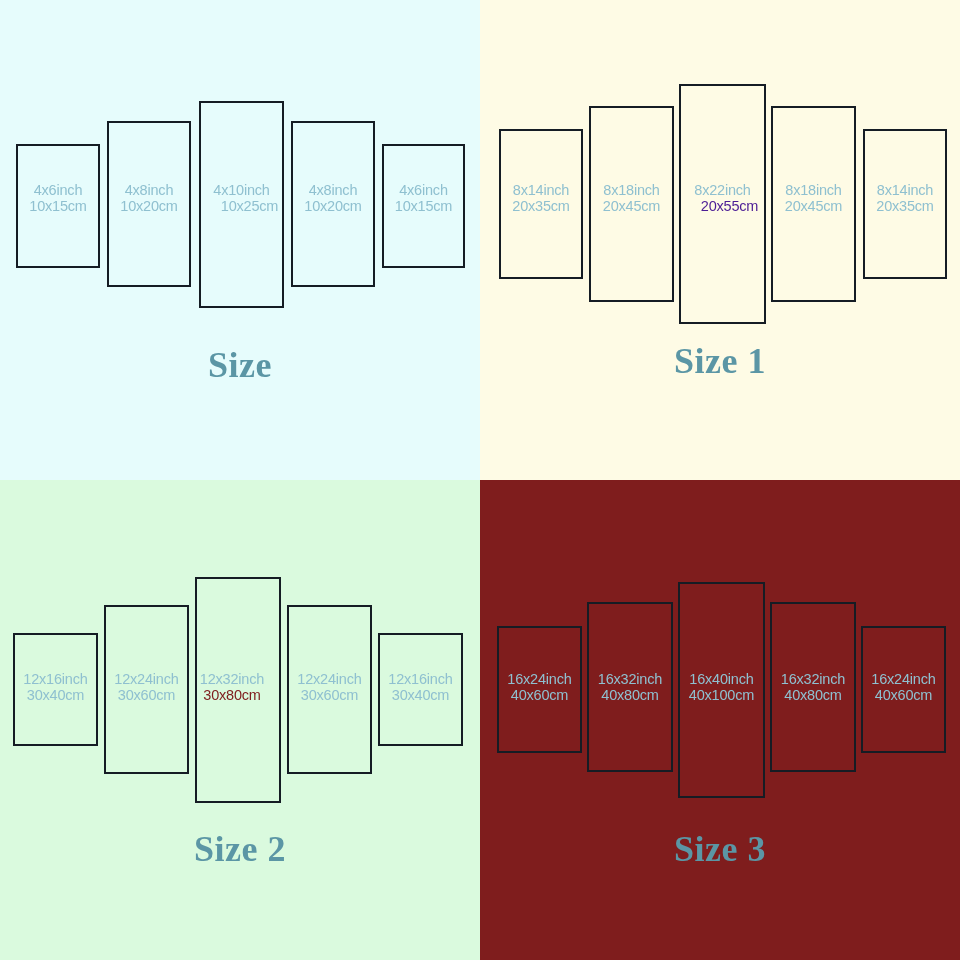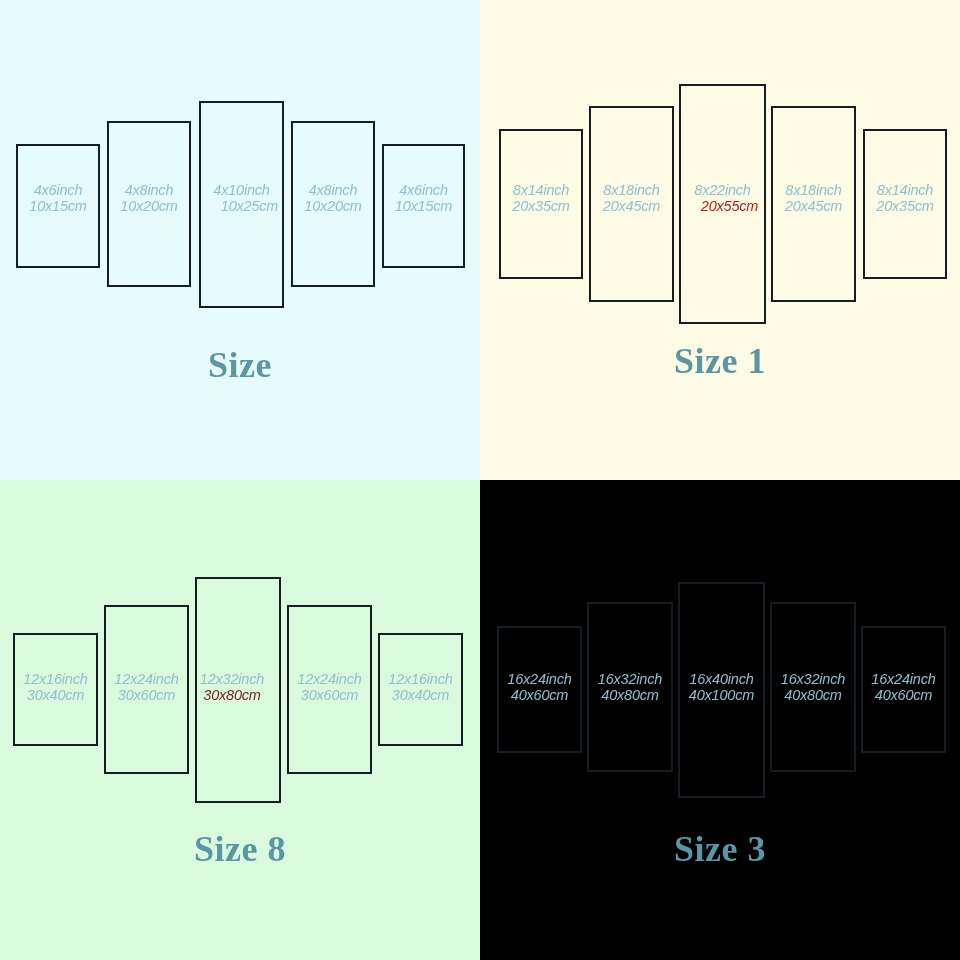--- a/index.html
+++ b/index.html
@@ -18,21 +18,21 @@
   }
   .quad{
     position:relative;
     width:480px;height:480px;
     overflow:hidden;
   }
   
   .stage{
     position:absolute;
     left:0;top:0;
-    width:480px;height:330px;font-style:italic;
+    width:480px;height:330px;
   }
   .panel{
     position:absolute;
     box-sizing:border-box;
     border:2px solid #151c24;
     background:transparent;
   }
   .panel-labels{
     position:absolute;
     left:0;right:0;
@@ -101,21 +101,21 @@
           <span class="lbl" style="color: rgb(143, 192, 208);">20x35cm</span>
         </div>
         <div class="panel" style="left: 109px; top: 106px; width: 85px; height: 196px; border-color: rgb(21, 28, 36);"></div>
         <div class="panel-labels" style="left: 109px; width: 85px; top: 183px;">
           <span class="lbl" style="color: rgb(143, 192, 208);">8x18inch</span>
           <span class="lbl" style="color: rgb(143, 192, 208);">20x45cm</span>
         </div>
         <div class="panel" style="left: 199px; top: 84px; width: 87px; height: 240px; border-color: rgb(21, 28, 36);"></div>
         <div class="panel-labels" style="left: 199px; width: 87px; top: 183px;">
           <span class="lbl" style="color: rgb(143, 192, 208);">8x22inch</span>
-          <span class="lbl" style="color: #b91c1c; padding-left: 14px;">20x55cm</span>
+          <span class="lbl" style="color: #4c1d95; padding-left: 14px;">20x55cm</span>
         </div>
         <div class="panel" style="left: 291px; top: 106px; width: 85px; height: 196px; border-color: rgb(21, 28, 36);"></div>
         <div class="panel-labels" style="left: 291px; width: 85px; top: 183px;">
           <span class="lbl" style="color: rgb(143, 192, 208);">8x18inch</span>
           <span class="lbl" style="color: rgb(143, 192, 208);">20x45cm</span>
         </div>
         <div class="panel" style="left: 383px; top: 129px; width: 84px; height: 150px; border-color: rgb(21, 28, 36);"></div>
         <div class="panel-labels" style="left: 383px; width: 84px; top: 183px;">
           <span class="lbl" style="color: rgb(143, 192, 208);">8x14inch</span>
           <span class="lbl" style="color: rgb(143, 192, 208);">20x35cm</span>
@@ -144,23 +144,23 @@
         <div class="panel-labels" style="left: 287px; width: 85px; top: 192px;">
           <span class="lbl" style="color: rgb(143, 192, 208);">12x24inch</span>
           <span class="lbl" style="color: rgb(143, 192, 208);">30x60cm</span>
         </div>
         <div class="panel" style="left: 378px; top: 153px; width: 85px; height: 113px; border-color: rgb(21, 28, 36);"></div>
         <div class="panel-labels" style="left: 378px; width: 85px; top: 192px;">
           <span class="lbl" style="color: rgb(143, 192, 208);">12x16inch</span>
           <span class="lbl" style="color: rgb(143, 192, 208);">30x40cm</span>
         </div>
       </div>
-      <div class="q-title" style="top: 348px; color: rgb(91, 150, 165);">Size 8</div>
+      <div class="q-title" style="top: 348px; color: rgb(91, 150, 165);">Size 2</div>
     </div>
-    <div class="quad" style="background: #000000;">
+    <div class="quad" style="background: #7f1d1d;">
       <div class="stage">
         <div class="panel" style="left: 17px; top: 146px; width: 85px; height: 127px; border-color: rgb(21, 28, 36);"></div>
         <div class="panel-labels" style="left: 17px; width: 85px; top: 192px;">
           <span class="lbl" style="color: rgb(143, 192, 208);">16x24inch</span>
           <span class="lbl" style="color: rgb(143, 192, 208);">40x60cm</span>
         </div>
         <div class="panel" style="left: 107px; top: 122px; width: 86px; height: 170px; border-color: rgb(21, 28, 36);"></div>
         <div class="panel-labels" style="left: 107px; width: 86px; top: 192px;">
           <span class="lbl" style="color: rgb(143, 192, 208);">16x32inch</span>
           <span class="lbl" style="color: rgb(143, 192, 208);">40x80cm</span>

